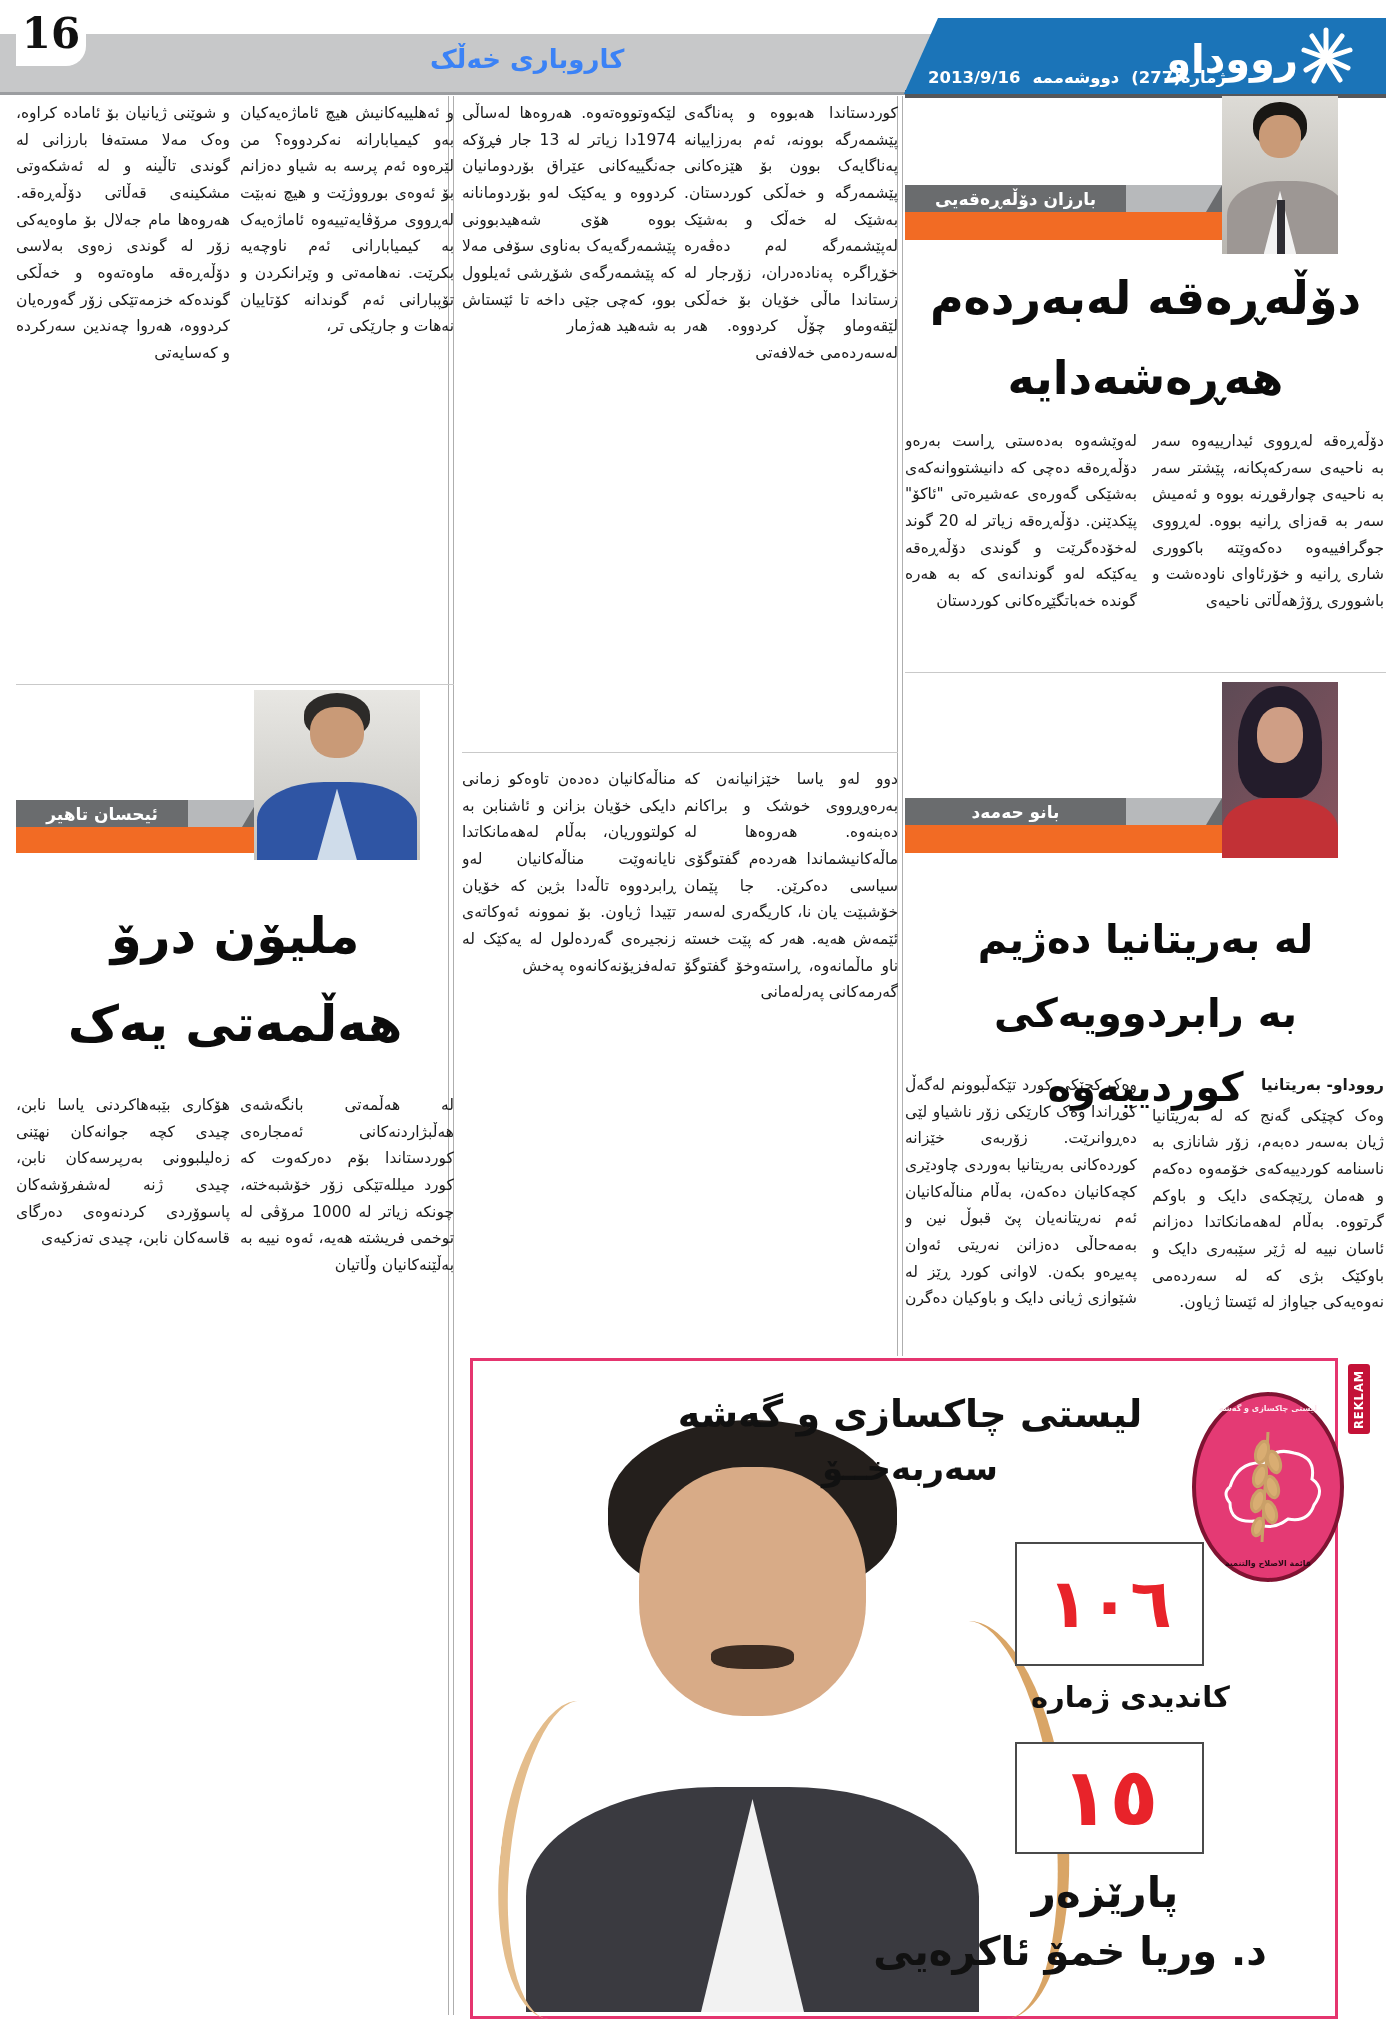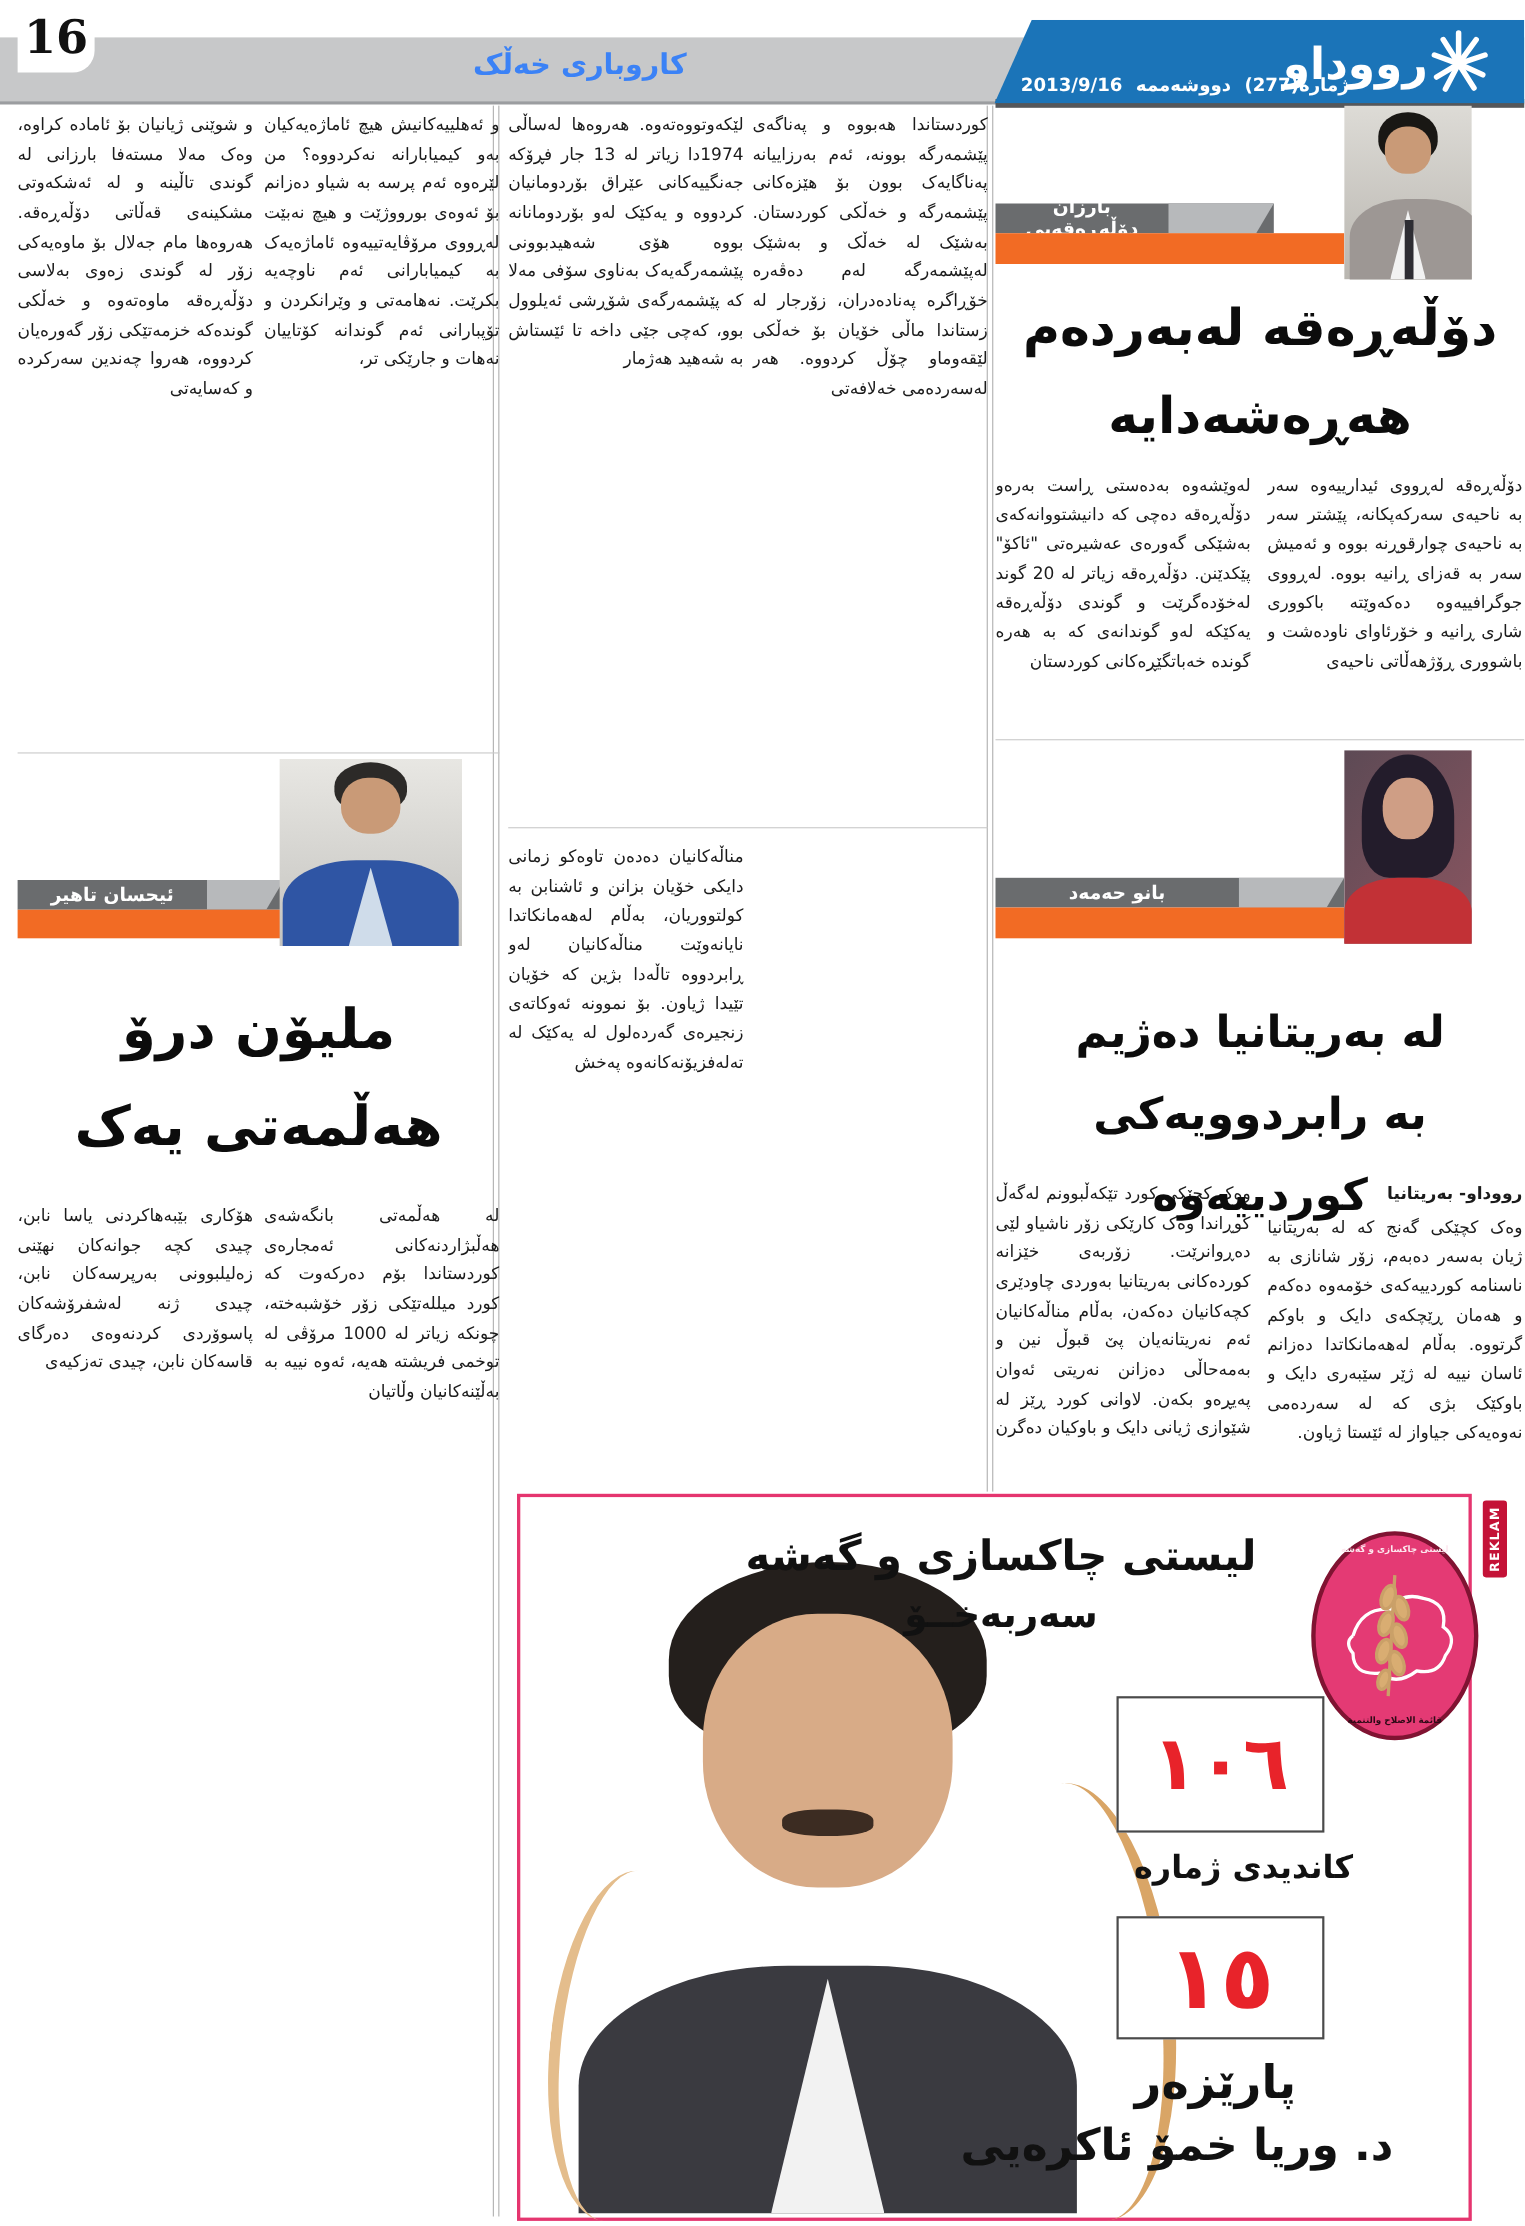--- a/index.html
+++ b/index.html
@@ -101,21 +101,21 @@
   <div class="vdiv" style="left:897px;top:96px;height:1260px;"></div>
 
   <div class="portrait" style="left:1222px;top:96px;width:116px;height:158px;">
     <div class="bgd" style="background:linear-gradient(#dddbd6,#b9b6b0);"></div>
     <div class="hair" style="left:27%;top:4%;width:46%;height:28%;background:#191714;"></div>
     <div class="face" style="left:32%;top:12%;width:36%;height:27%;background:#c99a77;"></div>
     <div class="torso" style="left:4%;bottom:-6%;width:104%;height:52%;background:#9d9794;"></div>
     <div class="shirt" style="left:36%;bottom:0;width:28%;height:40%;"></div>
     <div class="tie" style="left:47%;bottom:0;width:7%;height:34%;"></div>
   </div>
-  <div class="byline-bar" style="left:905px;top:185px;width:253px;text-align:center;">
+  <div class="byline-bar" style="left:905px;top:185px;width:317px;">
     <div class="lite"></div>
     <div class="txt">بارزان دۆڵەڕەقەیی</div>
   </div>
   <div class="orange-bar" style="left:905px;top:212px;width:317px;"></div>
 
   <div class="headline" style="left:905px;top:258px;width:481px;font-size:46px;line-height:80px;">
     <div>دۆڵەڕەقە لەبەردەم</div>
     <div>هەڕەشەدایە</div>
   </div>
 
@@ -145,20 +145,21 @@
   <div class="headline" style="left:905px;top:902px;width:481px;font-size:40px;line-height:74px;">
     <div>لە بەریتانیا دەژیم</div>
     <div>بە رابردوویەکی کوردییەوە</div>
   </div>
 
   <div class="col" style="left:1152px;top:1072px;width:232px;height:280px;">
     <div class="dateline">رووداو- بەریتانیا</div>
     <span>وەک کچێکی گەنج کە لە بەریتانیا ژیان بەسەر دەبەم، زۆر شانازی بە ناسنامە کوردییەکەی خۆمەوە دەکەم و هەمان ڕێچکەی دایک و باوکم گرتووە. بەڵام لەهەمانکاتدا دەزانم ئاسان نییە لە ژێر سێبەری دایک و باوکێک بژی کە لە سەردەمی نەوەیەکی جیاواز لە ئێستا ژیاون.</span>
   </div>
   <div class="col" style="left:905px;top:1072px;width:232px;height:280px;">وەک کچێکی کورد تێکەڵبوونم لەگەڵ کوڕاندا وەک کارێکی زۆر ناشیاو لێی دەڕوانرێت. زۆربەی خێزانە کوردەکانی بەریتانیا بەوردی چاودێری کچەکانیان دەکەن، بەڵام مناڵەکانیان ئەم نەریتانەیان پێ قبوڵ نین و بەمەحاڵی دەزانن نەریتی ئەوان پەیڕەو بکەن. لاوانی کورد ڕێز لە شێوازی ژیانی دایک و باوکیان دەگرن</div>
+  <div class="col" style="left:684px;top:766px;width:214px;height:578px;">دوو لەو یاسا خێزانیانەن کە بەرەوڕووی خوشک و براکانم دەبنەوە. هەروەها لە ماڵەکانیشماندا هەردەم گفتوگۆی سیاسی دەکرێن. جا پێمان خۆشبێت یان نا، کاریگەری لەسەر ئێمەش هەیە. هەر کە پێت خستە ناو ماڵمانەوە، ڕاستەوخۆ گفتوگۆ گەرمەکانی پەرلەمانی</div>
   <div class="col" style="left:462px;top:766px;width:214px;height:578px;">مناڵەکانیان دەدەن تاوەکو زمانی دایکی خۆیان بزانن و ئاشنابن بە کولتووریان، بەڵام لەهەمانکاتدا نایانەوێت مناڵەکانیان لەو ڕابردووە تاڵەدا بژین کە خۆیان تێیدا ژیاون. بۆ نموونە ئەوکاتەی زنجیرەی گەردەلول لە یەکێک لە تەلەفزیۆنەکانەوە پەخش</div>
 
   <div class="portrait" style="left:254px;top:690px;width:166px;height:170px;">
     <div class="bgd" style="background:linear-gradient(#e8e7e3,#c4c3bf);"></div>
     <div class="hair" style="left:30%;top:2%;width:40%;height:26%;background:#2c2a28;"></div>
     <div class="face" style="left:34%;top:10%;width:32%;height:30%;background:#c99a77;"></div>
     <div class="torso" style="left:2%;bottom:-8%;width:96%;height:54%;background:#2f55a4;"></div>
     <div class="shirt" style="left:38%;bottom:0;width:24%;height:42%;background:#cfdcea;"></div>
   </div>
   <div class="byline-bar" style="left:16px;top:800px;width:242px;">

